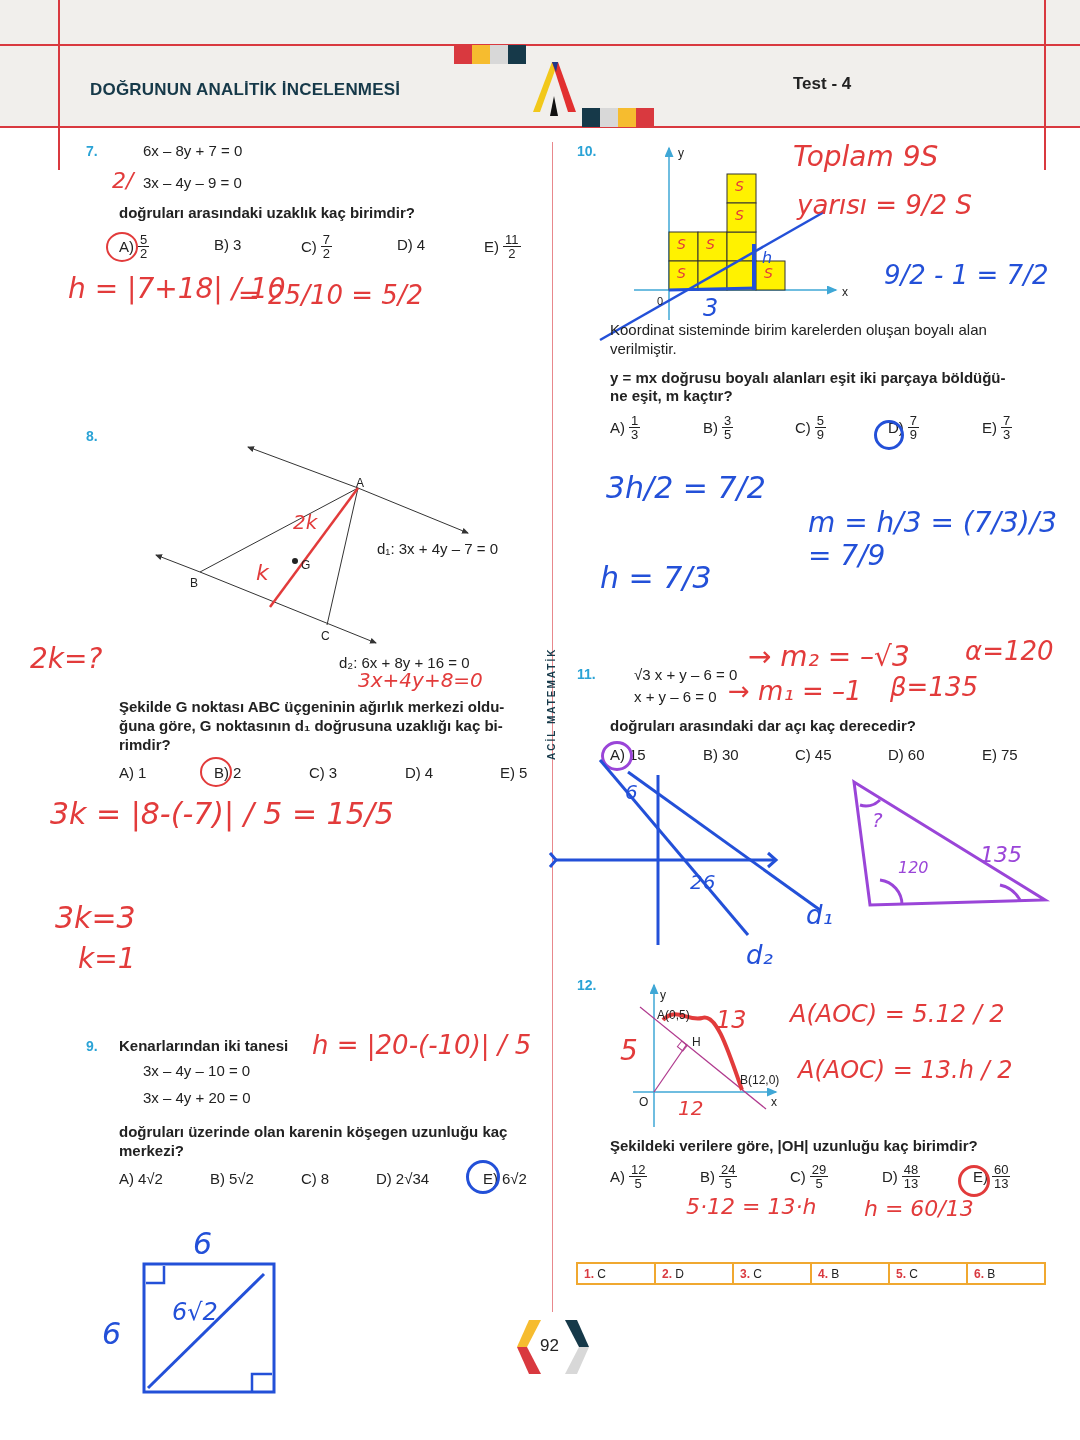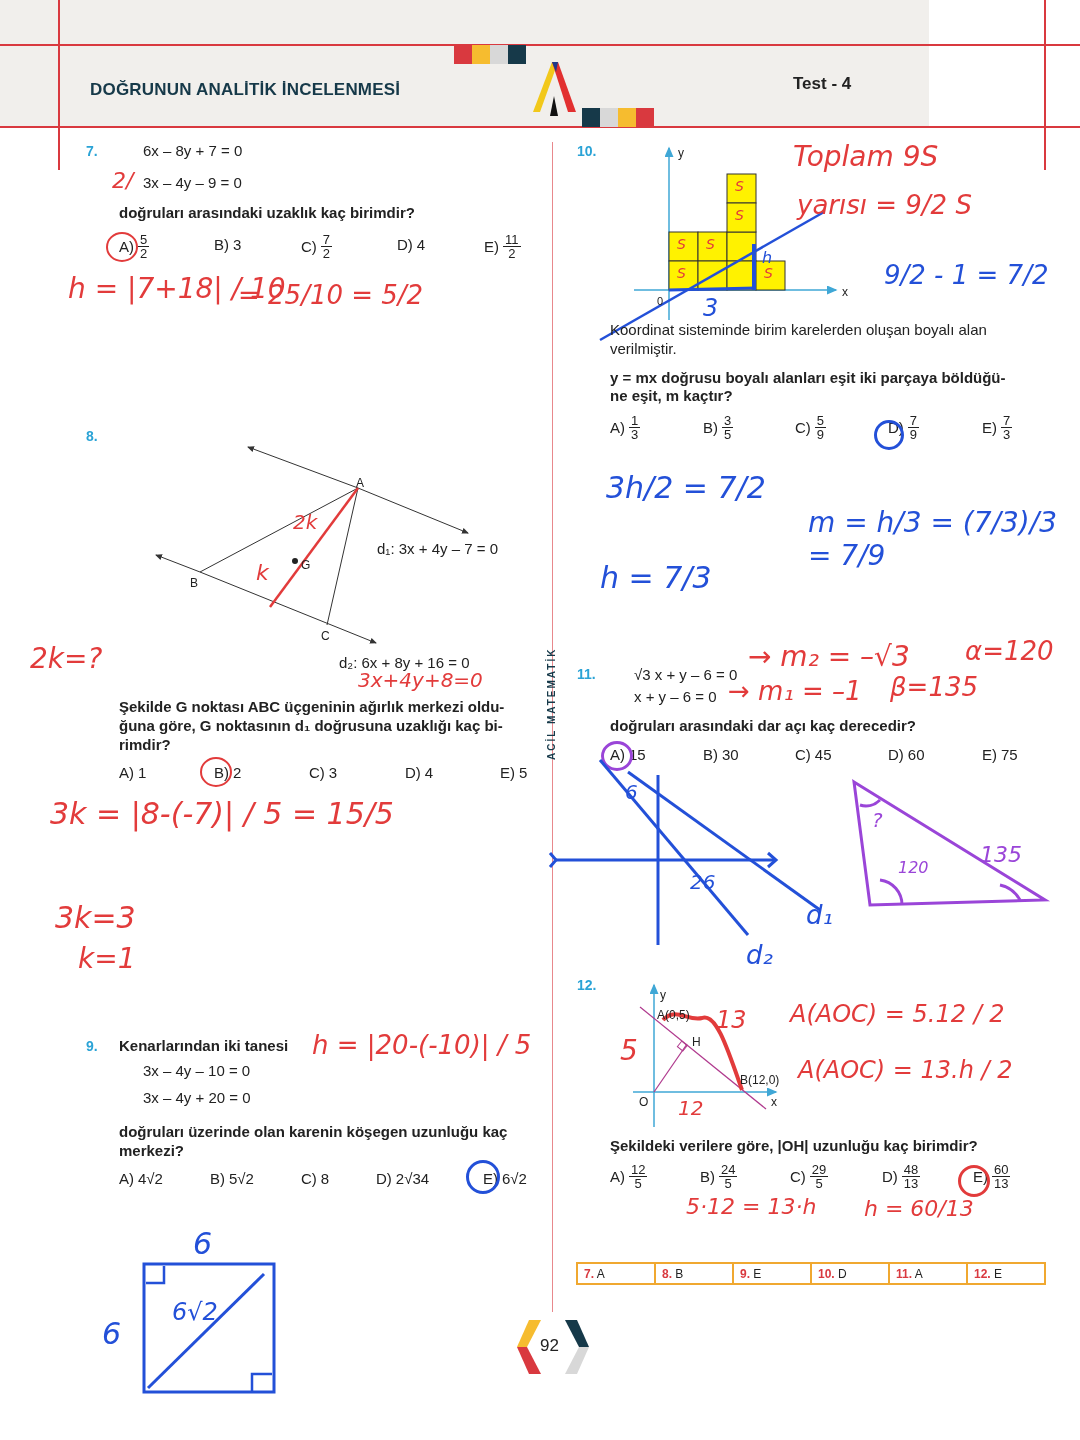--- a/index.html
+++ b/index.html
@@ -1,17 +1,17 @@
 <!DOCTYPE html>
 <html><head>
 <meta charset="utf-8">
 <style>
   html,body{margin:0;padding:0;}
   body{width:1080px;height:1440px;position:relative;background:#ffffff;font-family:"Liberation Sans",sans-serif;color:#222;overflow:hidden;}
-  .header{position:absolute;left:0;top:0;width:929px;height:128px;background:#f1efec;}
+  .header{position:absolute;left:0;top:0;width:1080px;height:128px;background:#f1efec;}
   .hline{position:absolute;height:2px;background:#d9393f;}
   .vline{position:absolute;width:2px;background:#d9393f;}
   .title{position:absolute;left:90px;top:80px;font-size:17px;font-weight:bold;color:#163949;letter-spacing:0.2px;}
   .testlbl{position:absolute;left:793px;top:74px;font-size:17px;font-weight:bold;color:#222;}
   .sq{position:absolute;width:18px;height:19px;}
   .qnum{position:absolute;font-size:14px;font-weight:bold;color:#2aa3d6;}
   .eq{position:absolute;font-size:15px;color:#222;}
   .qtext{position:absolute;font-size:15px;font-weight:bold;color:#222;line-height:19px;}
   .ptext{position:absolute;font-size:15px;color:#222;line-height:19px;}
   .opt{position:absolute;font-size:15px;color:#222;display:flex;align-items:center;gap:4px;}
@@ -395,27 +395,27 @@
         <span>13</span>
       </span>
     </div>
   <div class="circle" style="left:958px;top:1165px;width:26px;height:26px;border:3px solid #e23b3b;"></div>
   <div class="hand-red" style="left:686px;top:1194px;font-size:22px;">5·12 = 13·h</div>
   <div class="hand-red" style="left:864px;top:1196px;font-size:22px;">h = 60/13</div>
 </div>
 
 <table class="ans">
   <tbody>
-  <tr>
-    <td><span class="k">7.</span> <span>A</span></td>
-    <td><span class="k">8.</span> <span>B</span></td>
-    <td><span class="k">9.</span> <span>E</span></td>
-    <td><span class="k">10.</span> <span>D</span></td>
-    <td><span class="k">11.</span> <span>A</span></td>
-    <td><span class="k">12.</span> <span>E</span></td>
+      <tr>
+    <td><span class="k">1.</span> <span>C</span></td>
+    <td><span class="k">2.</span> <span>D</span></td>
+    <td><span class="k">3.</span> <span>C</span></td>
+    <td><span class="k">4.</span> <span>B</span></td>
+    <td><span class="k">5.</span> <span>C</span></td>
+    <td><span class="k">6.</span> <span>B</span></td>
   </tr>
 </tbody>
   </table>
 
 <svg style="left:515px;top:1318px;" width="76" height="58">
   <polygon points="14,2 26,2 12,29 2,29" fill="#f6bc2f"></polygon>
   <polygon points="2,29 12,29 26,56 14,56" fill="#d9393f"></polygon>
   <polygon points="50,2 62,2 74,29 64,29" fill="#163949"></polygon>
   <polygon points="64,29 74,29 62,56 50,56" fill="#d8d8d8"></polygon>
 </svg>

